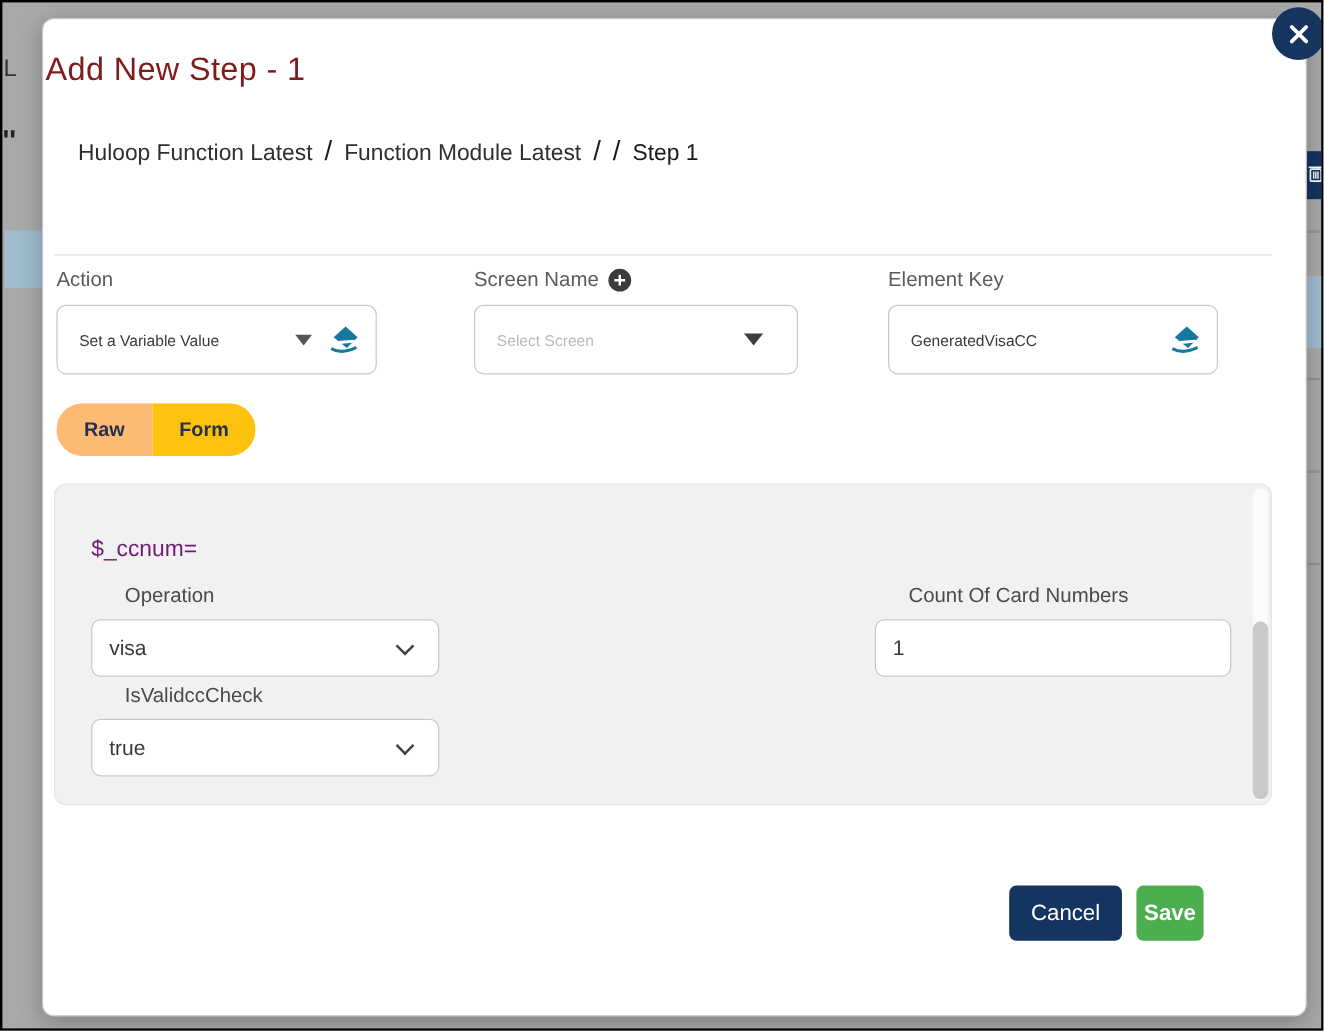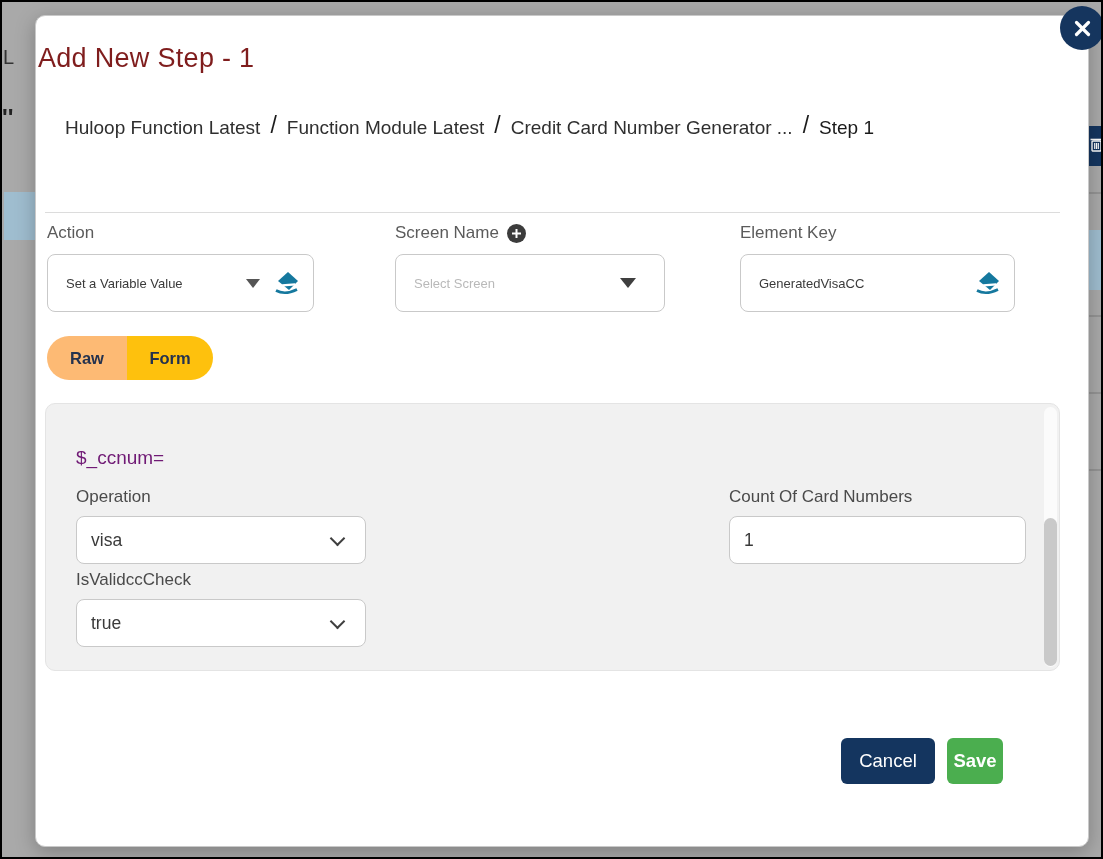--- a/index.html
+++ b/index.html
@@ -56,21 +56,21 @@
   .txt{border:none;outline:none;background:transparent;font:inherit;color:inherit;width:100%;padding:0;}
   
   .pill{position:absolute;left:11px;top:320px;height:44px;display:flex;border-radius:22px;overflow:hidden;font-size:16.5px;font-weight:bold;color:#24324e;cursor:pointer;}
   .pill .opt{display:flex;align-items:center;justify-content:center;}
   .pill .raw{width:80px;background:#fdba74;}
   .pill .form{width:86px;background:#fec10d;}
   
   .panel{position:absolute;left:9px;top:387px;width:1015px;height:268px;box-sizing:border-box;background:#f1f1f1;border:1px solid #e4e4e4;border-radius:10px;}
   .panel-heading{position:absolute;left:30px;top:43px;font-size:19px;color:#701a75;}
   .pgroup{position:absolute;}
-  .pgroup .flabel{font-size:17px;color:#4a4a4a;}
+  .pgroup .flabel{font-size:17px;color:#4a4a4a;margin-left:28px;}
   .fbox2{margin-top:9px;height:48px;box-sizing:border-box;border:1px solid #c9c9c9;border-radius:8px;background:#fff;display:flex;align-items:center;padding:0 12px 0 14px;font-size:17.5px;color:#3a3a3a;}
   .g-op{left:30px;top:83px;width:290px;}
   .g-digits{left:350px;top:83px;width:300px;}
   .g-count{left:683px;top:83px;width:297px;}
   .g-valid{left:30px;top:166px;width:290px;}
   .chev{width:9px;height:9px;border-right:2px solid #3f3f3f;border-bottom:2px solid #3f3f3f;transform:rotate(45deg);margin-left:auto;margin-right:10px;margin-top:-4px;}
   .panel-scrollbar{position:absolute;right:2px;top:3px;bottom:3px;width:13px;background:#fbfbfb;border-radius:7px;}
   .panel-thumb{position:absolute;left:0;right:0;bottom:1px;height:57%;background:#c9c9c9;border-radius:7px;cursor:pointer;}
   
   .btn{position:absolute;top:722px;height:46px;border:none;border-radius:6px;color:#fff;font-family:inherit;font-size:18.5px;cursor:pointer;}
@@ -109,21 +109,20 @@
 
   <div class="modal">
 
     <div class="modal-title">Add New Step - 1</div>
 
     <div class="breadcrumb">
       <span>Huloop Function Latest</span>
       <span class="sep">/</span>
       <span>Function Module Latest</span>
       <span class="sep">/</span>
-      <span>Credit Card Number Generator ...</span>
       <span class="sep">/</span>
       <span class="last">Step 1</span>
     </div>
 
     <div class="tabs-divider"></div>
 
     <div class="fgroup g-action">
       <div class="flabel">Action</div>
       <div class="fbox">
         <span>Set a Variable Value</span>

